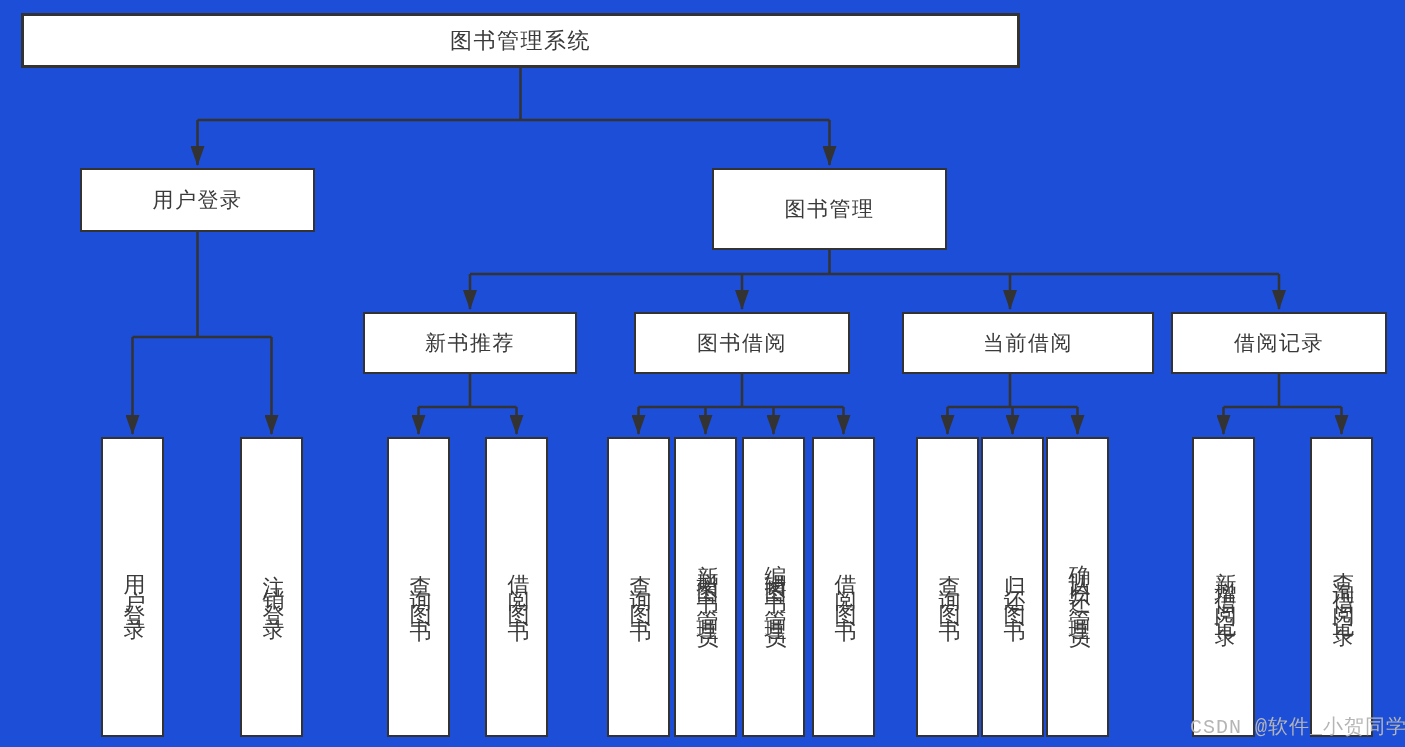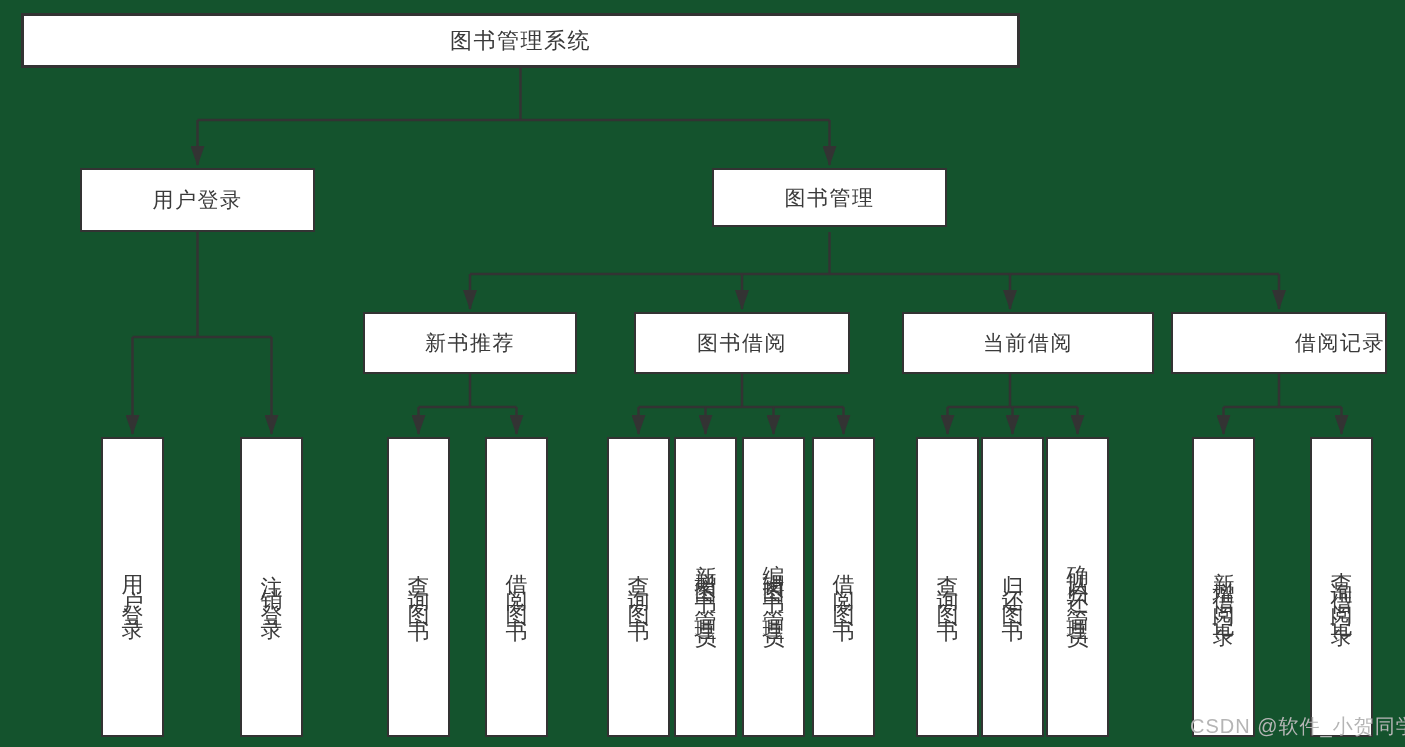--- a/index.html
+++ b/index.html
@@ -1,18 +1,18 @@
 <!DOCTYPE html>
 <html><head>
 <meta charset="utf-8">
 <style>
   html,body{margin:0;padding:0;background:#ffffff;}
   .stage{
-    position:relative;width:1405px;height:747px;background:#14532d;
-    font-family:Liberation Sans, sans-serif;
+    position:relative;width:1405px;height:747px;background:#1d4ed8;
+    font-family:Liberation Mono, monospace;
     color:#3a3a3a;overflow:hidden;
   }
   svg.edges{position:absolute;left:0;top:0;width:1405px;height:747px;}
   svg.edges path{stroke:#333333;stroke-width:2.5;fill:none;}
   .box{
     position:absolute;background:#ffffff;border:2.5px solid #333333;
     box-sizing:border-box;display:flex;align-items:center;justify-content:center;
   }
   .root-box{border-width:3px;}
   .hlabel{font-size:21px;letter-spacing:1.5px;white-space:nowrap;}
@@ -80,34 +80,34 @@
     <path d="M1341.5 407 V434" marker-end="url(#arrow)"></path>
   </svg>
 
   <div class="box root-box" style="left:21px;top:13px;width:999px;height:55px;">
     <span class="hlabel">图书管理系统</span>
   </div>
 
   <div class="box" style="left:80px;top:168px;width:235px;height:64px;">
     <span class="hlabel">用户登录</span>
   </div>
-  <div class="box" style="left:712px;top:168px;width:235px;height:59px;">
+  <div class="box" style="left:712px;top:168px;width:235px;height:82px;">
     <span class="hlabel">图书管理</span>
   </div>
 
   <div class="box" style="left:363px;top:312px;width:214px;height:62px;">
     <span class="hlabel">新书推荐</span>
   </div>
   <div class="box" style="left:634px;top:312px;width:216px;height:62px;">
     <span class="hlabel">图书借阅</span>
   </div>
   <div class="box" style="left:902px;top:312px;width:252px;height:62px;">
     <span class="hlabel">当前借阅</span>
   </div>
-  <div class="box" style="left:1171px;top:312px;width:216px;height:62px;justify-content:flex-end;">
+  <div class="box" style="left:1171px;top:312px;width:216px;height:62px;">
     <span class="hlabel">借阅记录</span>
   </div>
 
   <div class="box vbox" style="left:101px;top:437px;">
     <span class="vlabel" style="letter-spacing: 15px;">用户登录</span>
   </div>
   <div class="box vbox" style="left:240px;top:437px;">
     <span class="vlabel" style="letter-spacing: 15px;">注销登录</span>
   </div>
   <div class="box vbox" style="left:387px;top:437px;">

